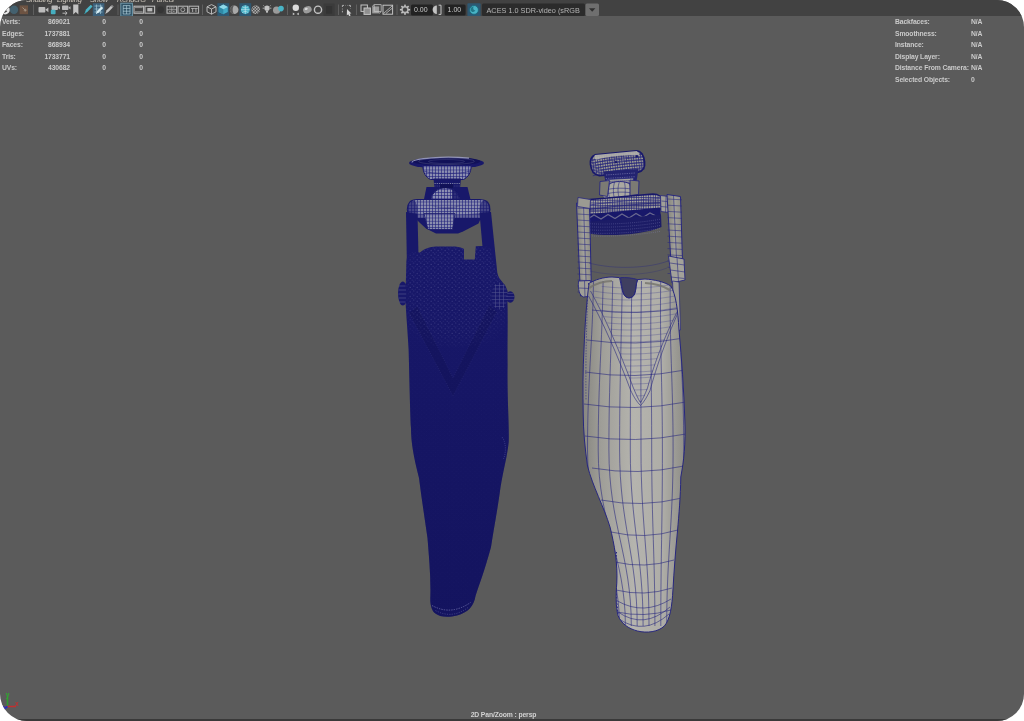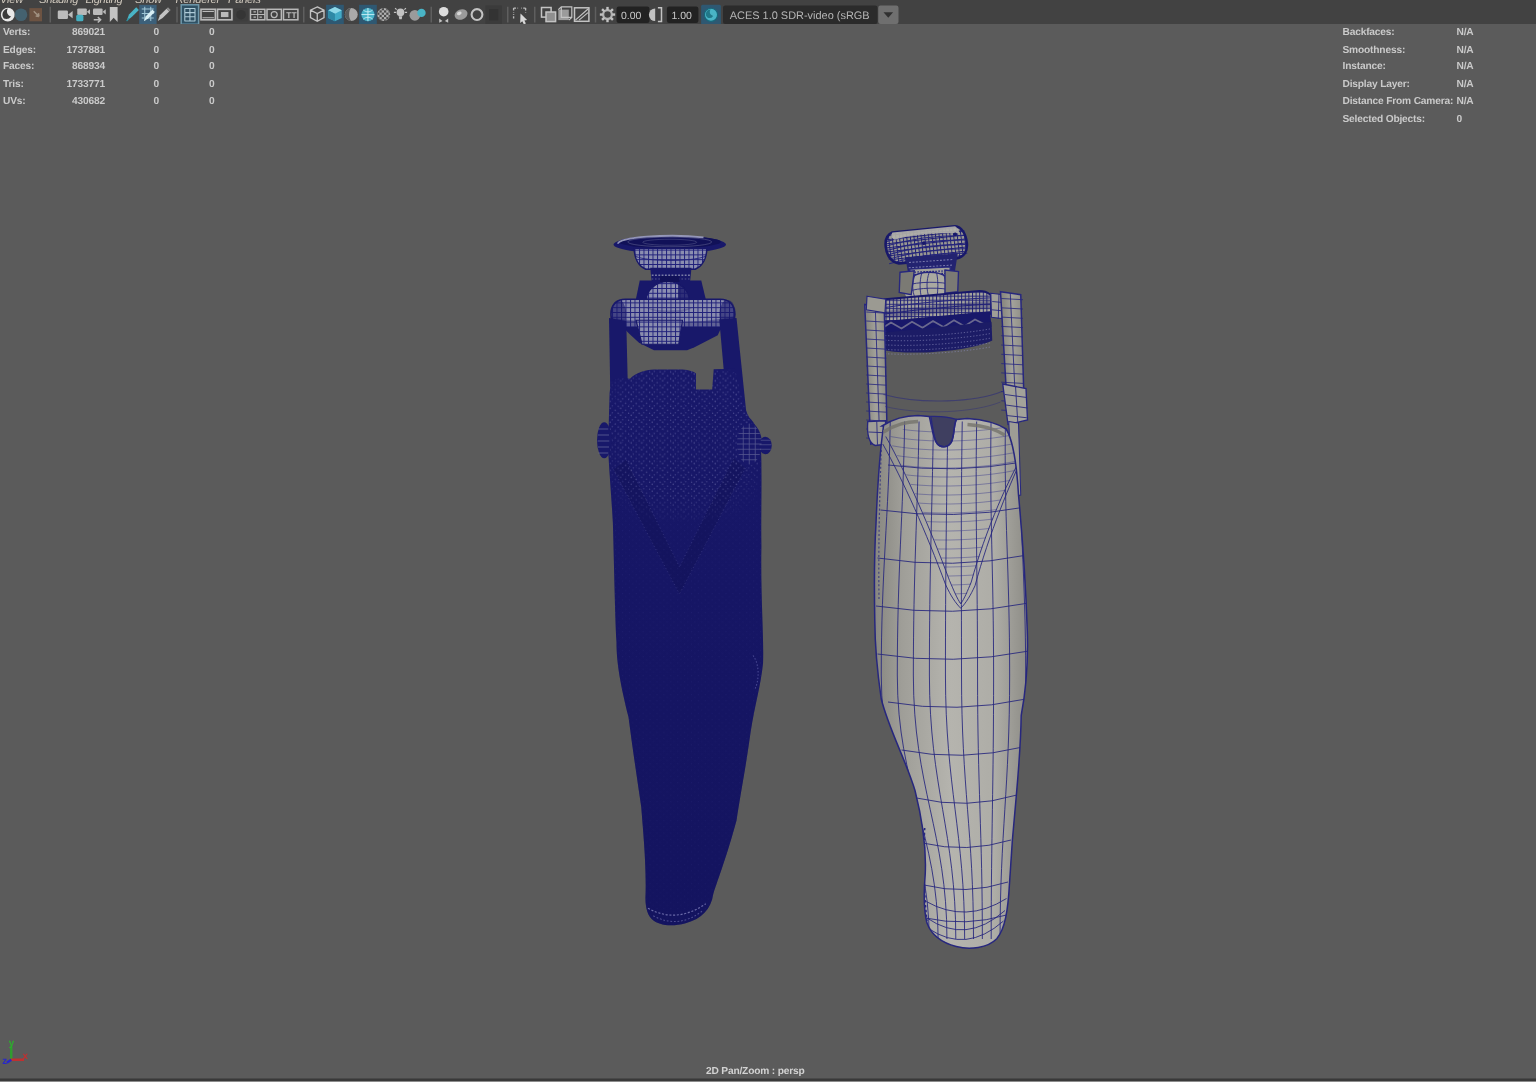--- a/index.html
+++ b/index.html
@@ -1,17 +1,17 @@
 <!DOCTYPE html>
 <html><head>
 <meta charset="utf-8">
 <style>
   html,body{margin:0;padding:0;}
   #stage{position:relative;width:1024px;height:721px;background:#5b5b5b;overflow:hidden;
-         font-family:"Liberation Sans", sans-serif;}
+         font-family:"Liberation Sans", sans-serif;border-radius:27px;}
   .abs{position:absolute;}
   .hud{font-size:6.8px;font-weight:bold;color:#cacaca;line-height:11.6px;white-space:pre;letter-spacing:-0.12px;}
 </style>
 </head>
 <body>
 <div id="stage">
 
   <div class="abs" id="topbar" style="left:0;top:0;width:1024px;height:16px;background:#424242;overflow:hidden;">
 
     <div class="abs" style="left:0;top:-5px;width:1024px;height:9px;font-style:italic;font-size:7.5px;letter-spacing:-0.2px;color:#cfc8bd;">

